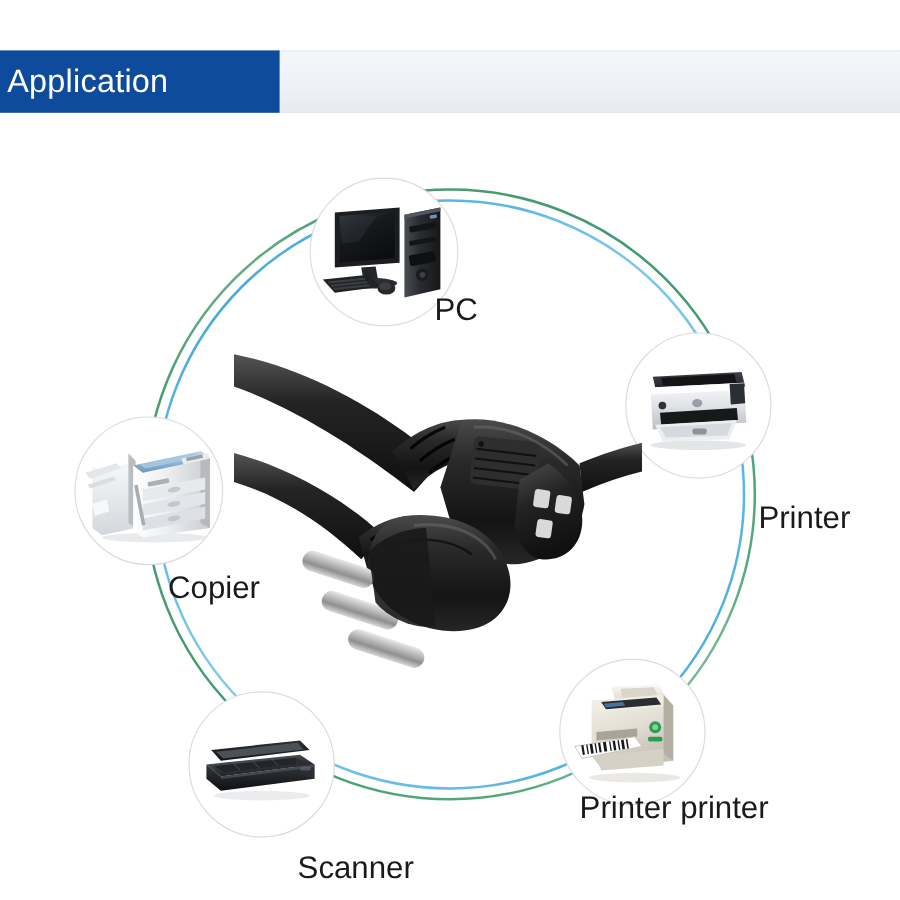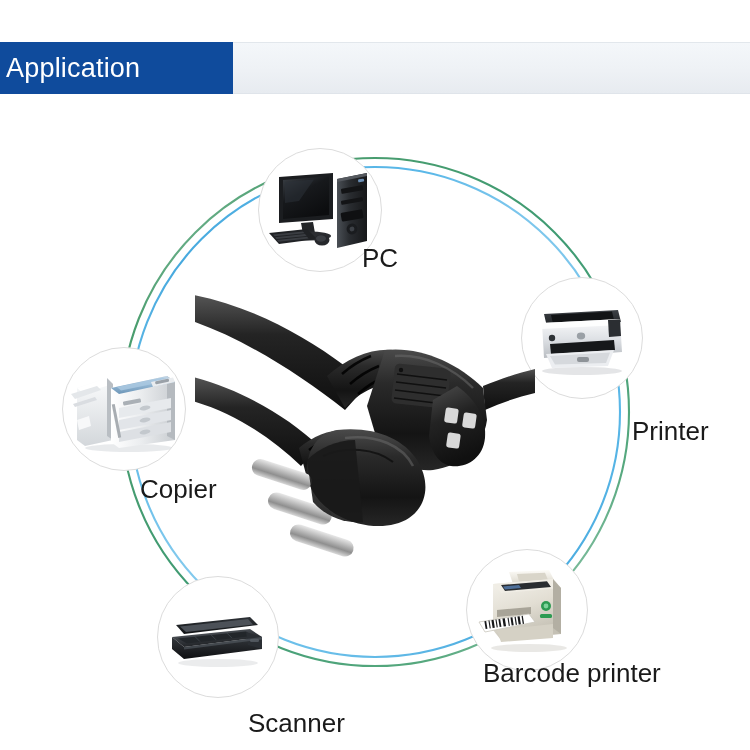--- a/index.html
+++ b/index.html
@@ -349,21 +349,21 @@
           <rect x="44" y="67.4" width="2" height="8" transform="rotate(-9 45 71)"></rect>
           <rect x="48" y="66.8" width="1.2" height="8" transform="rotate(-9 49 70)"></rect>
           <rect x="51" y="66.4" width="2.2" height="8" transform="rotate(-9 52 70)"></rect>
           <rect x="55" y="65.8" width="1.3" height="8" transform="rotate(-9 56 69)"></rect>
         </g>
 
         <path d="M 30,80 L 86,74 L 86,88 L 34,92 Z" fill="#d5d1c5"></path>
       </svg>
     </div>
   </div>
-  <div class="caption" style="left:483px; top:658px;">Barcode printer</div>
+  <div class="caption" style="left:483px; top:658px;">Printer printer</div>
 
   <div class="bubble" style="left:157px; top:576px; width:120px; height:120px;">
     <div class="bubble-inner">
       <svg class="icon-svg" viewBox="0 0 120 120">
         <defs>
           <linearGradient id="scLid" x1="0" y1="0" x2="0" y2="1">
             <stop offset="0%" stop-color="#2e3237"></stop>
             <stop offset="100%" stop-color="#121416"></stop>
           </linearGradient>
           <linearGradient id="scGlass" x1="0" y1="0" x2="0.5" y2="1">

